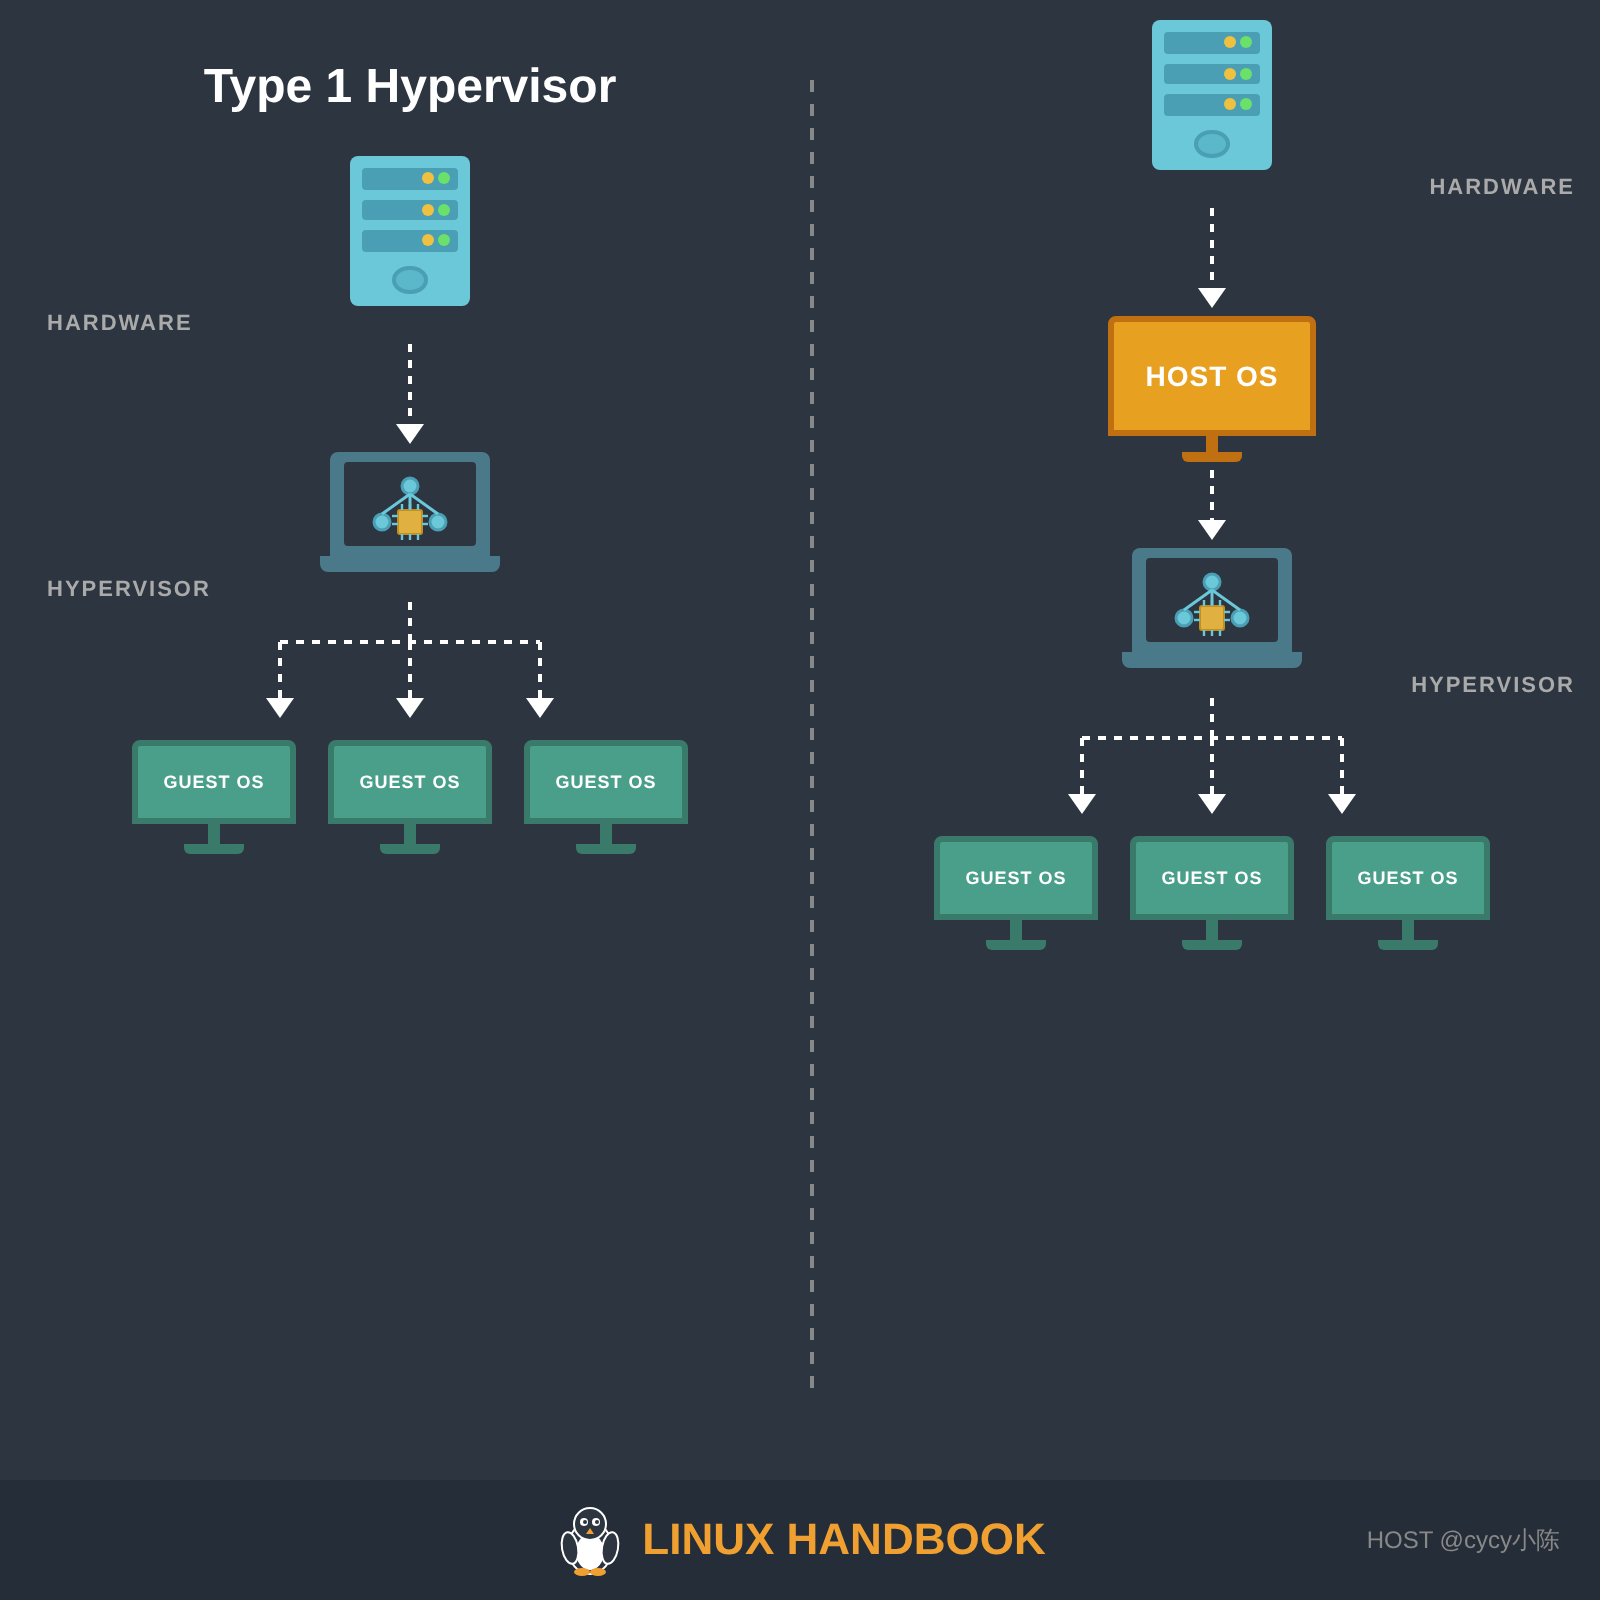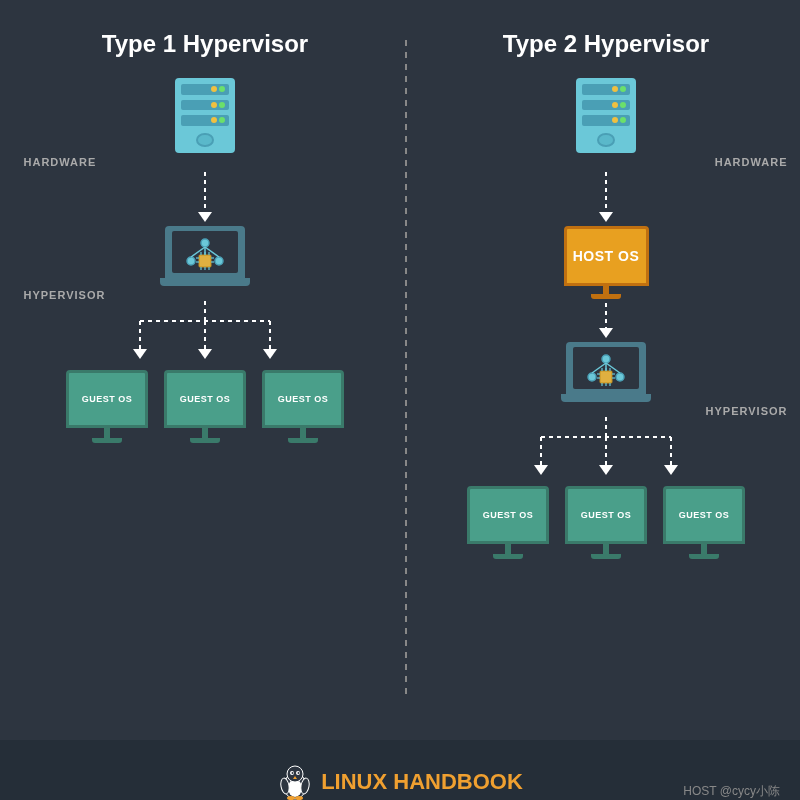--- a/index.html
+++ b/index.html
@@ -191,21 +191,21 @@
     .monitor-icon {
       width: 90px;
       height: 80px;
       display: flex;
       flex-direction: column;
       align-items: center;
     }
 
     .monitor-screen {
       width: 82px;
-      height: 58px;
+      height: 42px;
       background: #4a9f8a;
       border-radius: 4px 4px 0 0;
       border: 3px solid #3a7a6a;
       display: flex;
       align-items: center;
       justify-content: center;
     }
 
     .monitor-screen-text {
       font-size: 9px;
@@ -236,21 +236,21 @@
       margin-top: 4px;
     }
 
     .host-os-monitor {
       display: flex;
       flex-direction: column;
       align-items: center;
     }
 
     .host-screen {
-      width: 85px;
+      width: 104px;
       height: 60px;
       background: #e8a020;
       border-radius: 4px 4px 0 0;
       border: 3px solid #c07010;
       display: flex;
       align-items: center;
       justify-content: center;
     }
 
     .host-stand {
@@ -263,21 +263,21 @@
       width: 30px;
       height: 5px;
       background: #c07010;
       border-radius: 0 0 3px 3px;
     }
 
     .footer {
       width: 100%;
       height: 60px;
       display: flex;
-      align-items: flex-end;
+      align-items: center;
       justify-content: center;
       gap: 8px;
       background: #252e38;
       position: relative;
     }
 
     .footer-logo {
       display: flex;
       align-items: center;
       gap: 8px;
@@ -473,21 +473,20 @@
           </div>
           <div class="monitor-stand"></div>
           <div class="monitor-base"></div>
         </div>
       </div>
     </div>
 
     <div class="divider"></div>
 
     <div class="column">
-      <div class="col-title">Type 2 Hypervisor</div>
 
       <div class="hw-row">
 
         <div class="server-icon">
           <div class="server-body">
             <div class="server-row">
                 <span class="server-dot dot-yellow"></span>
                 <span class="server-dot dot-green"></span>
               </div>
             <div class="server-row">

